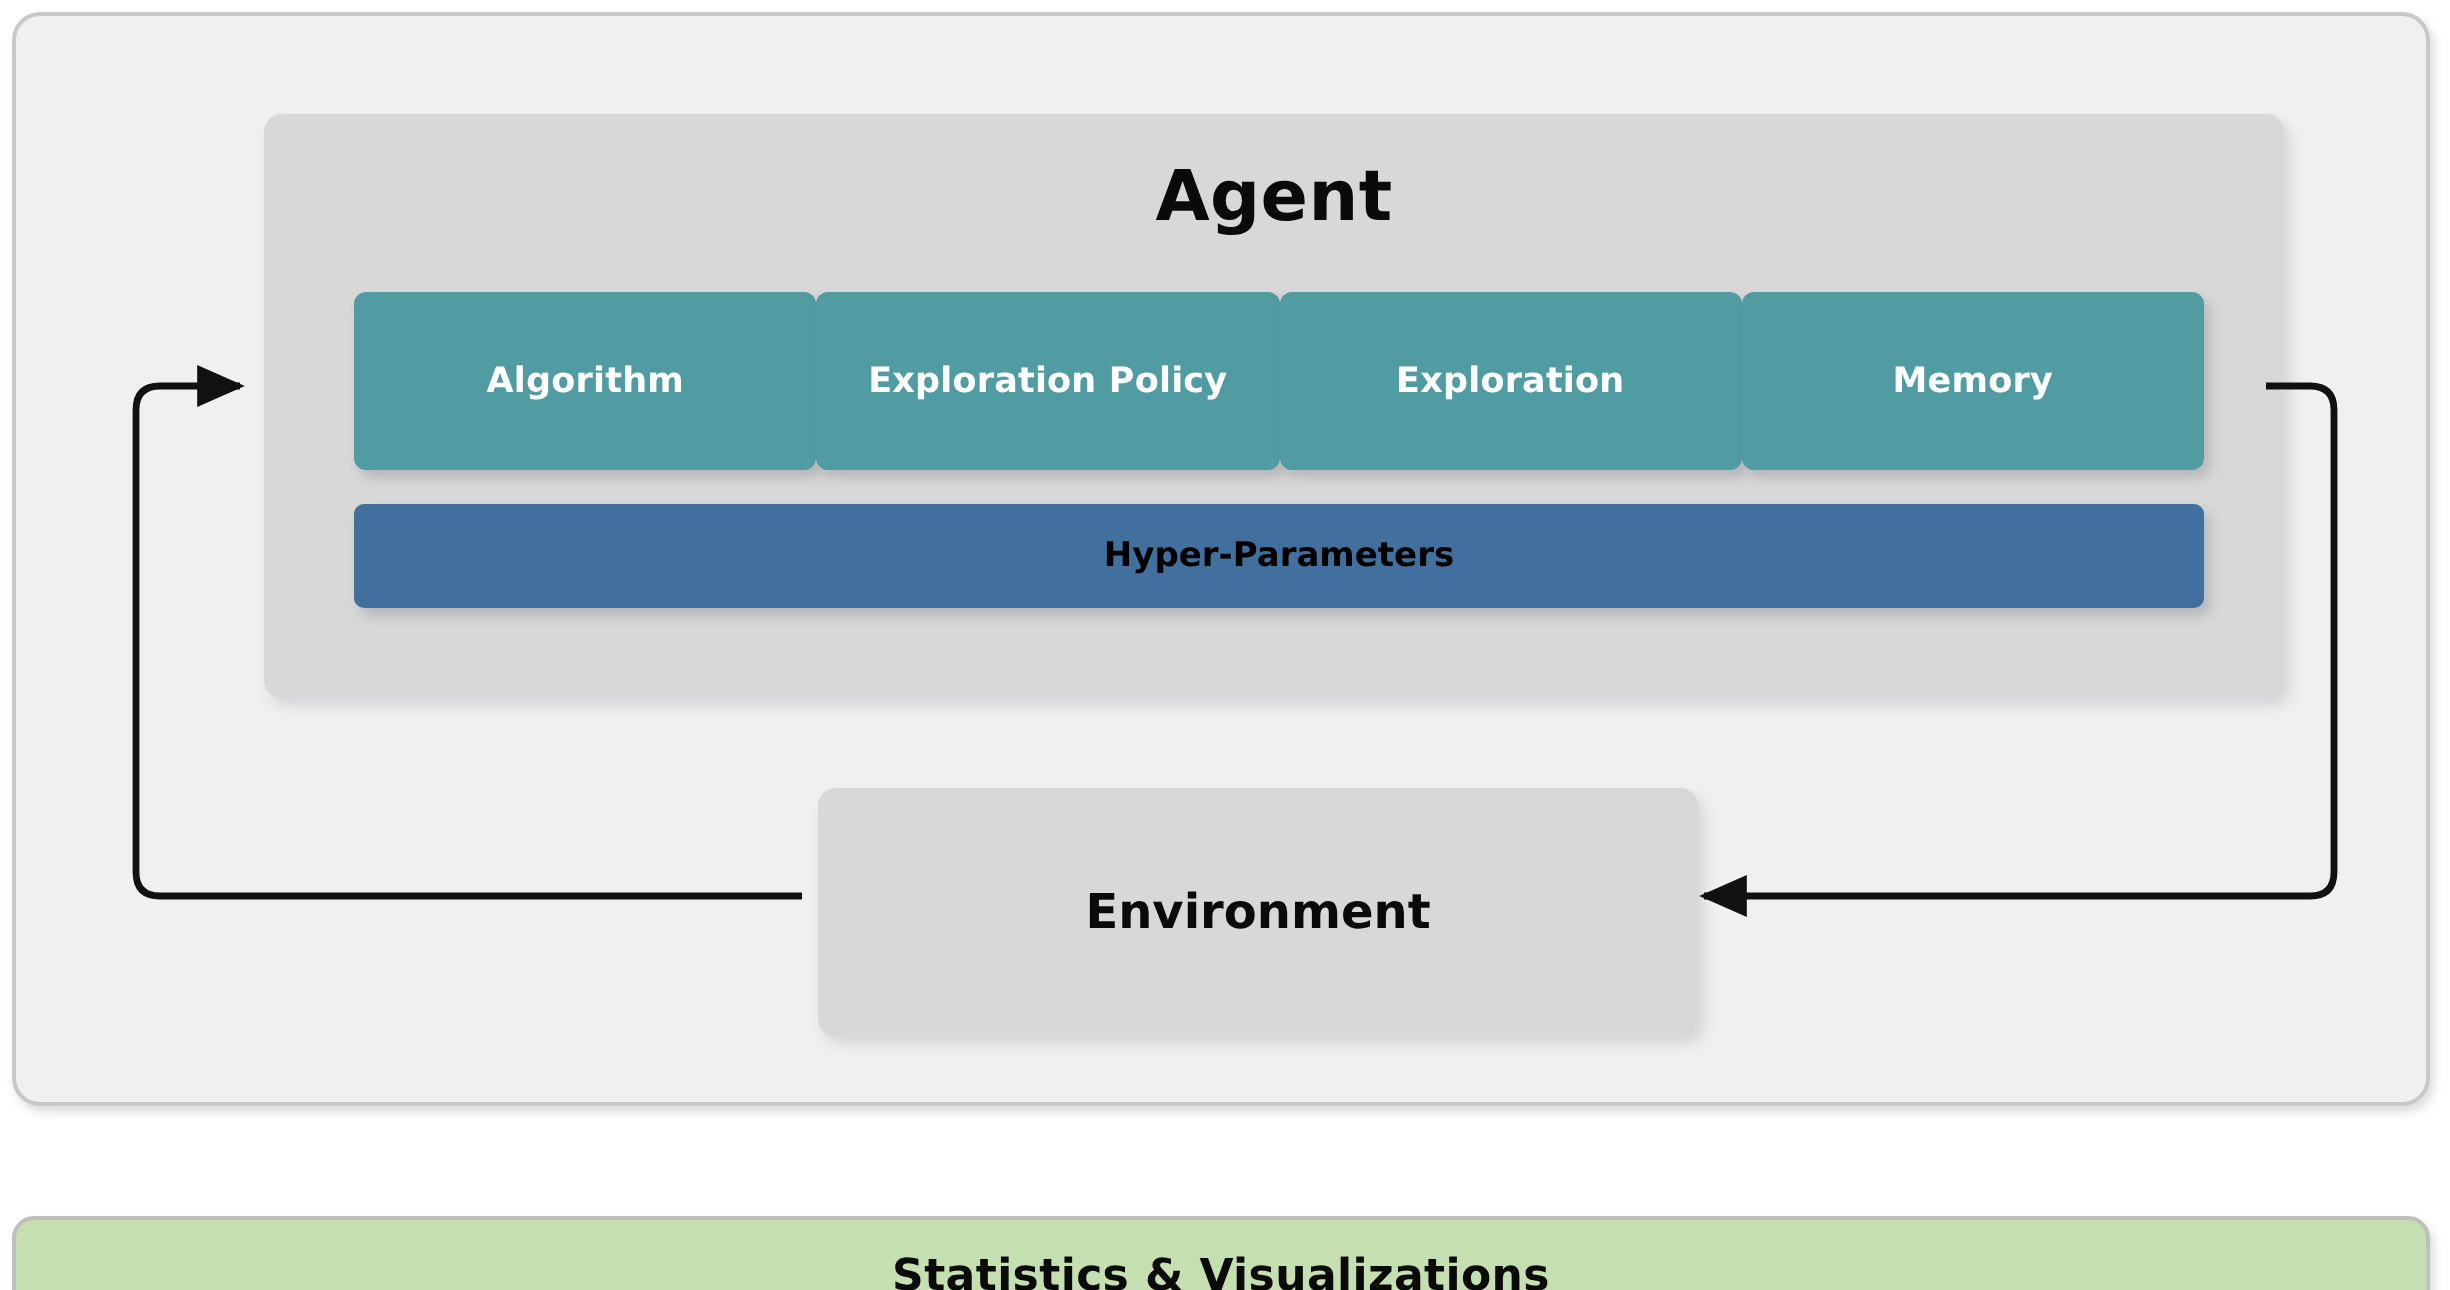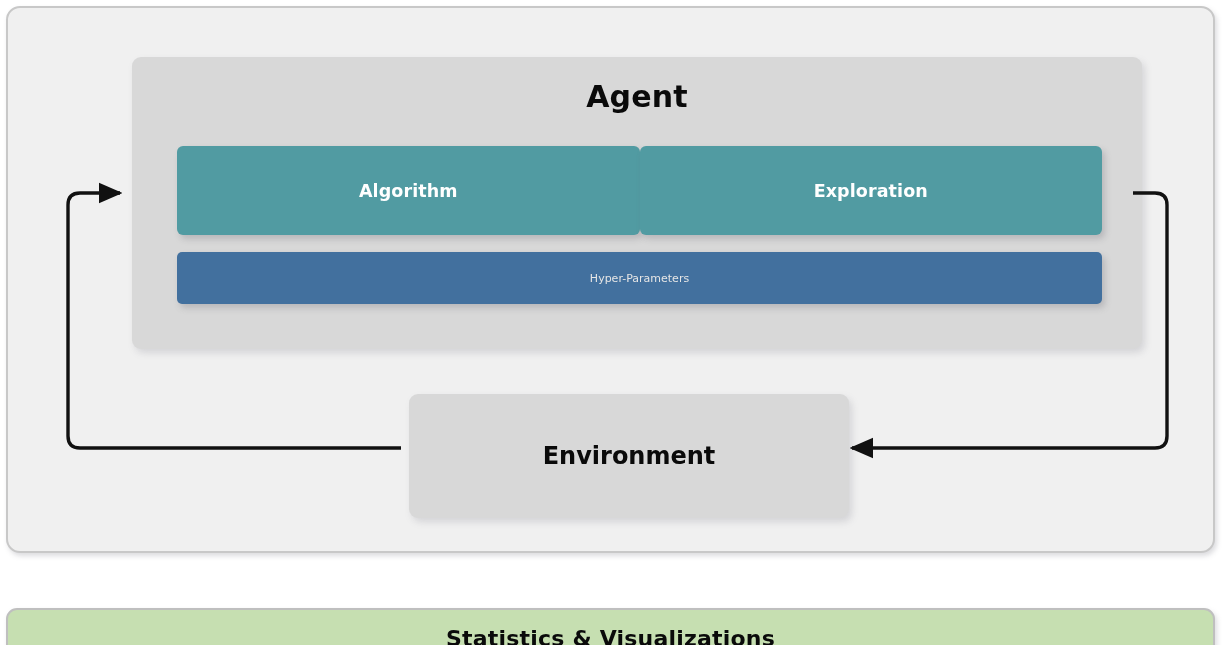--- a/index.html
+++ b/index.html
@@ -48,21 +48,21 @@
     border-radius: 9px;
     box-shadow: 3px 4px 7px rgba(120,120,130,0.22);
   }
 
   .agent-title {
     position: absolute;
     left: 0;
     top: 22px;
     width: 100%;
     text-align: center;
-    font-size: 30px;
+    font-size: 35px;
     font-weight: bold;
     color: #0a0a0a;
     letter-spacing: 0.2px;
   }
 
   
   .component-row {
     position: absolute;
     left: 45px;
     top: 89px;
@@ -97,23 +97,23 @@
     width: 925px;
     height: 52px;
     background: #42709e;
     border-radius: 5px;
     display: flex;
     align-items: center;
     justify-content: center;
     box-shadow: 3px 4px 6px rgba(110,110,120,0.30);
   }
   .hyper-bar .hyper-label {
-    color: #e5e5e5;
-    font-size: 11px;
-    font-weight: normal;
+    color: #000000;
+    font-size: 17px;
+    font-weight: bold;
   }
 
   
   .environment-box {
     position: absolute;
     left: 401px;
     top: 386px;
     width: 440px;
     height: 124px;
     background: #d8d8d8;
@@ -169,21 +169,27 @@
   <div class="outer-panel">
 
     <div class="agent-panel">
       <div class="agent-title">Agent</div>
 
       <div class="component-row">
         <div class="component-box">
           <span class="component-label">Algorithm</span>
         </div>
         <div class="component-box">
+          <span class="component-label">Exploration Policy</span>
+        </div>
+        <div class="component-box">
           <span class="component-label">Exploration</span>
+        </div>
+        <div class="component-box">
+          <span class="component-label">Memory</span>
         </div>
       </div>
 
       <div class="hyper-bar">
         <span class="hyper-label">Hyper-Parameters</span>
       </div>
     </div>
 
     <div class="environment-box">
       <span class="environment-label">Environment</span>

